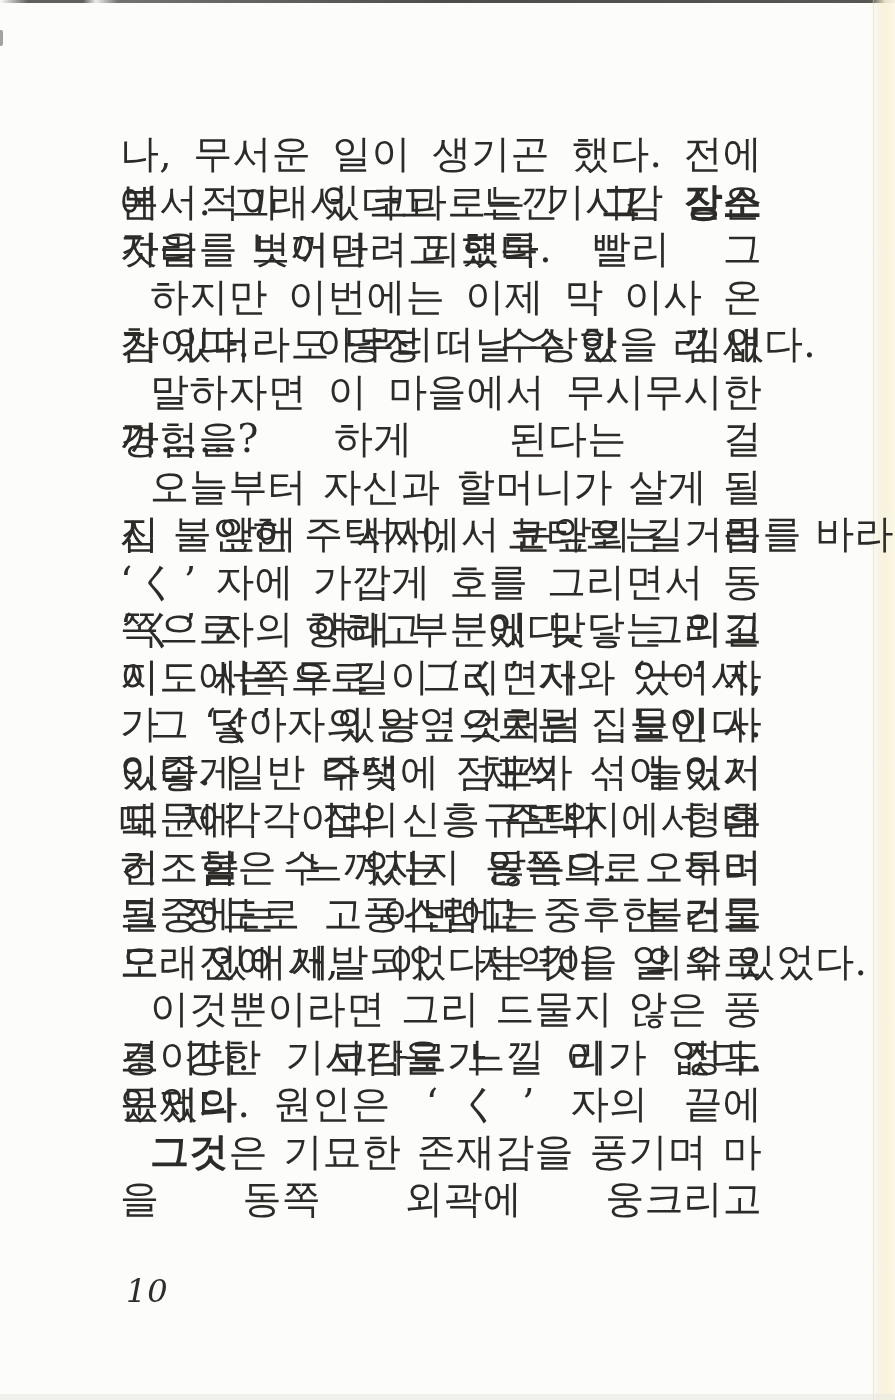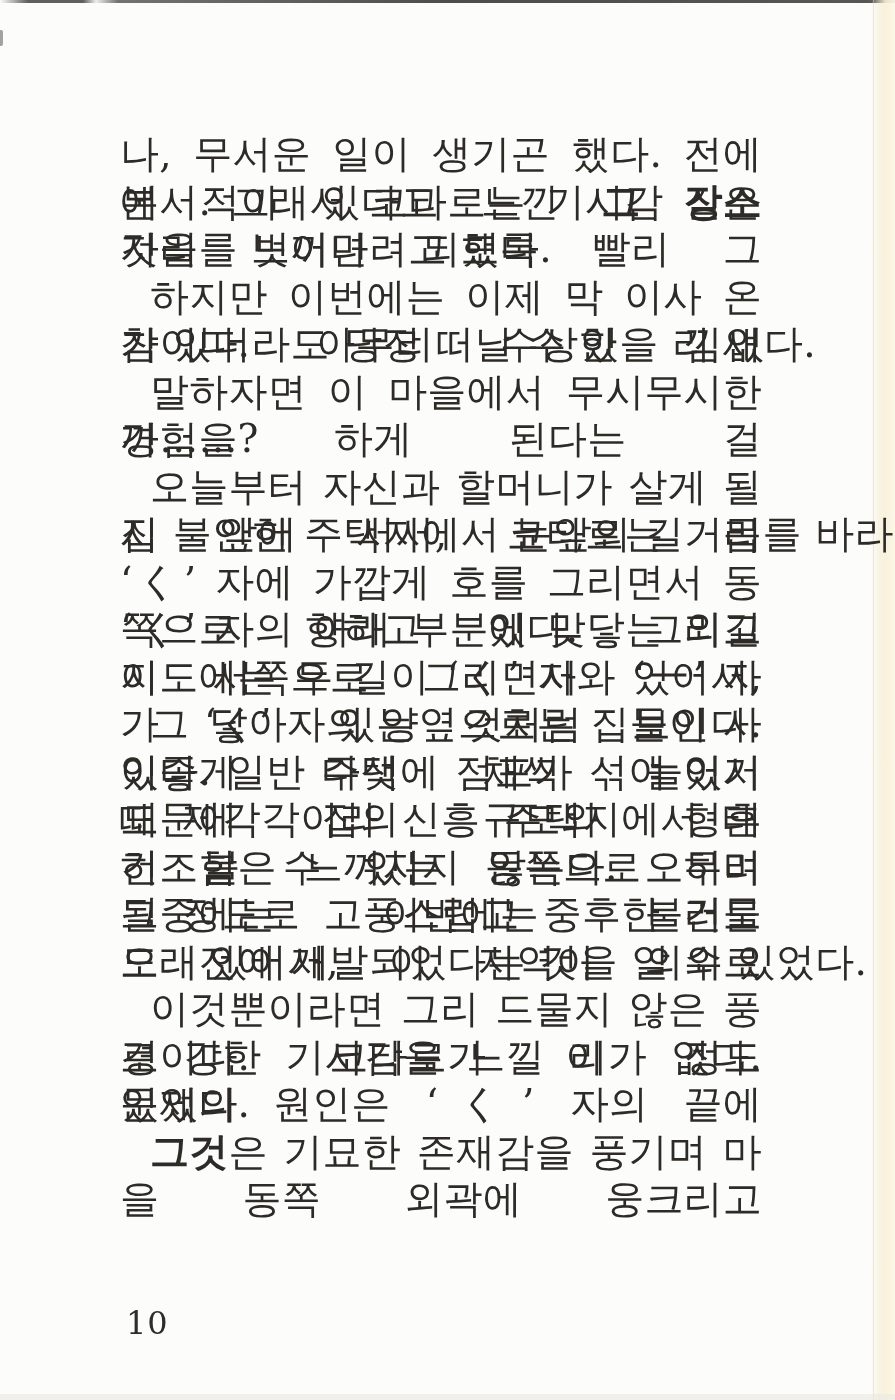--- a/index.html
+++ b/index.html
@@ -87,23 +87,24 @@
   }
   .text-line.justify.indent {
     padding-left: 0;
     text-indent: 30px;
   }
   .seg-bold {
     font-weight: bold;
   }
   .page-number {
     position: absolute;
-    top: 1304px;
+    top: 1272px;
     left: 126px;
     font-size: 32px;
+    font-style: italic;
     color: #2e2d2a;
     letter-spacing: 1px;
   }
 </style>
 </head>
 <body>
 
 <div>
   <div class="top-scan-line"></div>
   <div class="left-scan-tick"></div>

